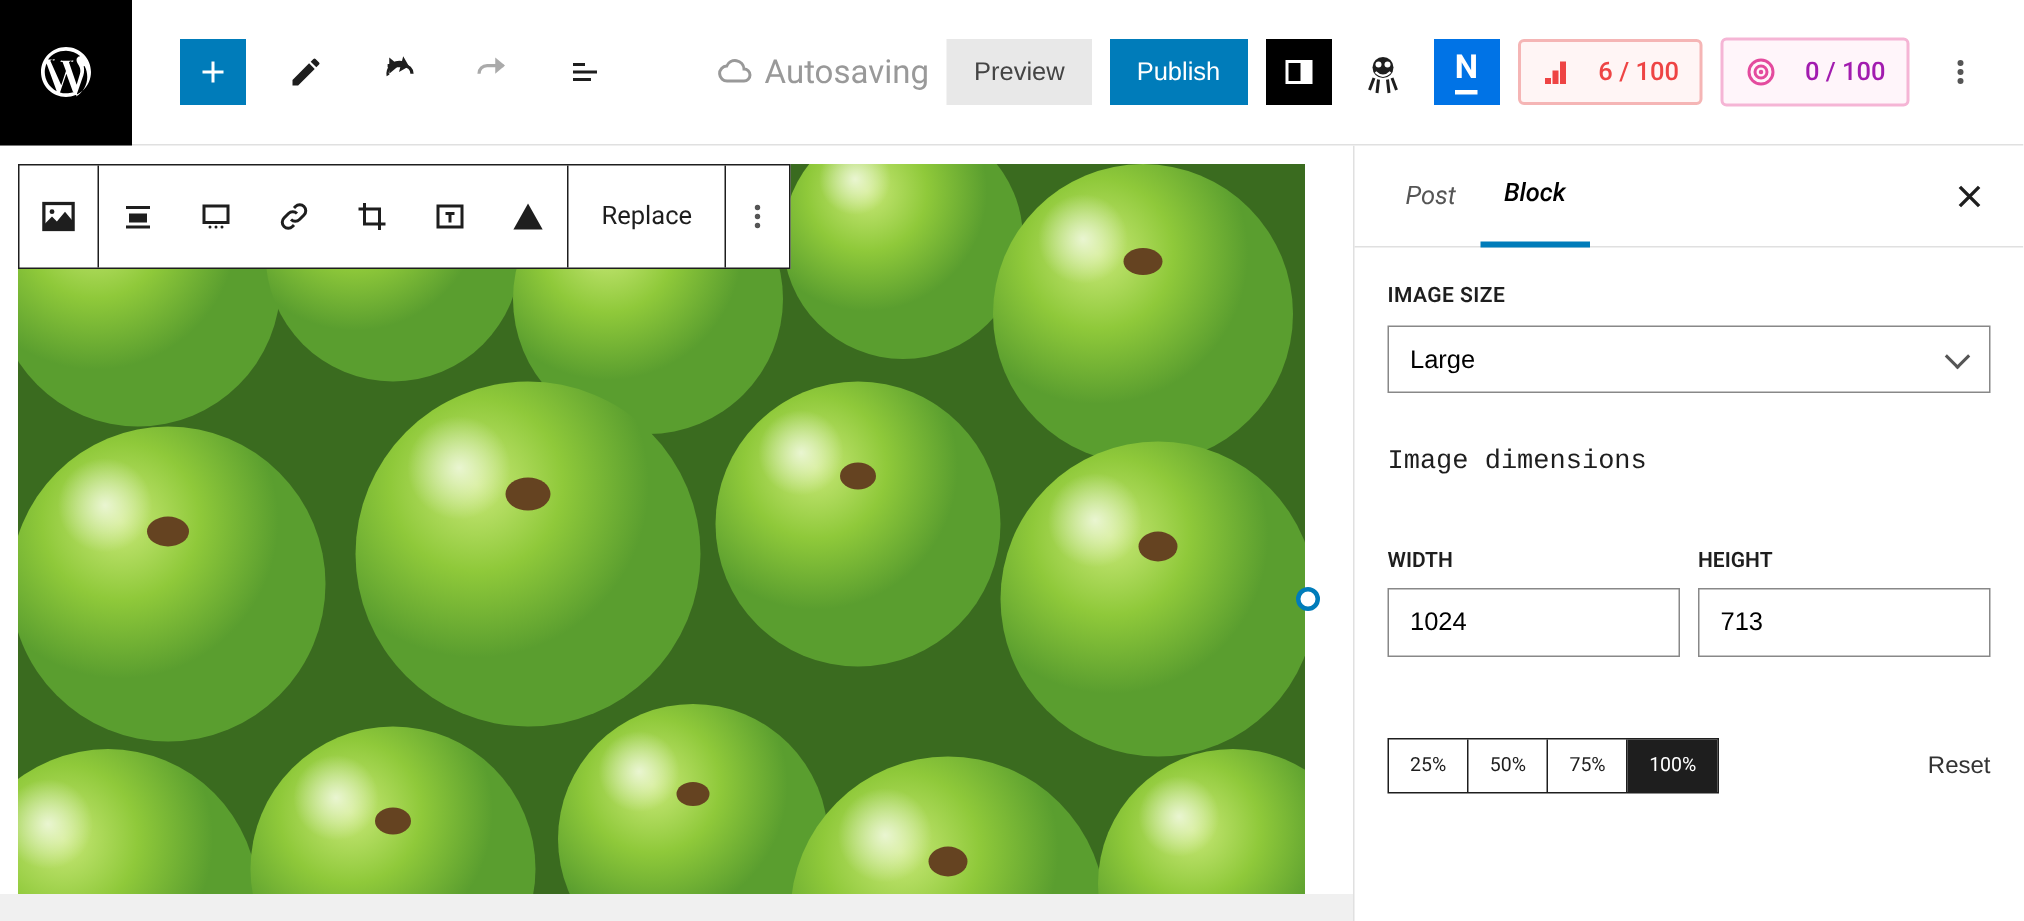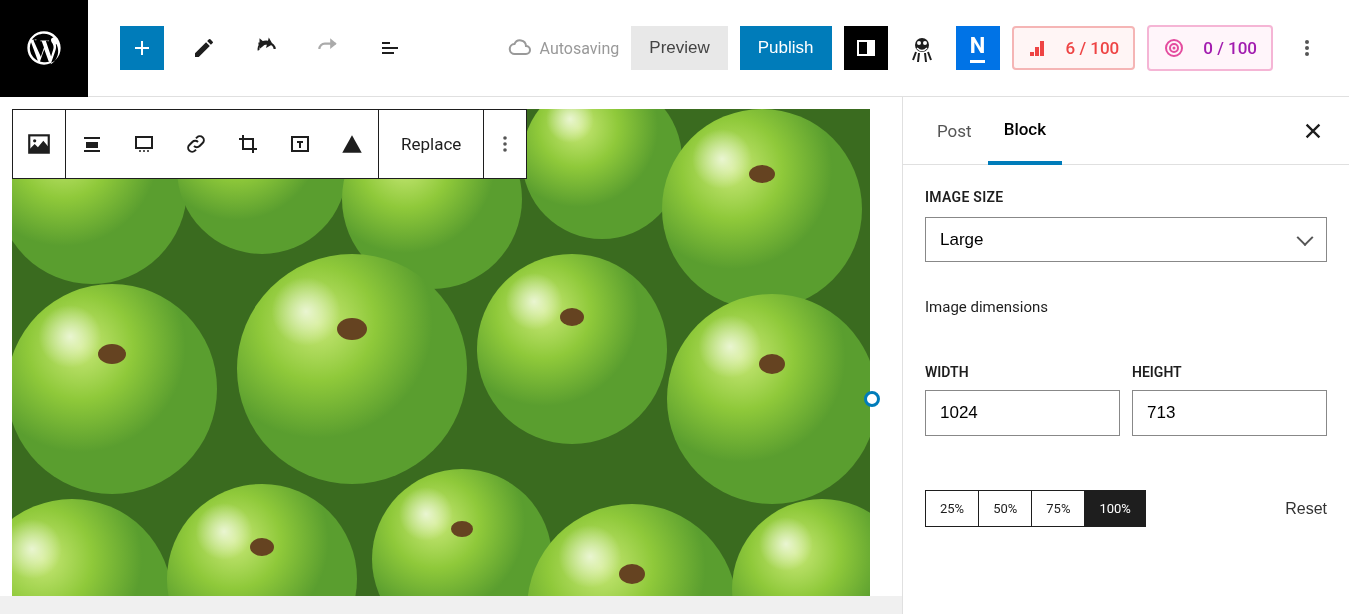--- a/index.html
+++ b/index.html
@@ -6,21 +6,21 @@
 body { font-family: -apple-system, BlinkMacSystemFont, "Segoe UI", Roboto, sans-serif; font-size: 13px; color: #1e1e1e; background: #fff; width: 1349px; height: 614px; overflow: hidden; }
 .editor { display: flex; flex-direction: column; height: 100%; }
 .topbar { display: flex; align-items: center; height: 97px; border-bottom: 1px solid #e0e0e0; }
 .wp-logo { width: 88px; height: 97px; background: #000; display: flex; align-items: center; justify-content: center; }
 .wp-logo svg { width: 40px; height: 40px; fill: #fff; }
 .toolbar-left { display: flex; align-items: center; padding-left: 32px; gap: 18px; }
 .add-btn { width: 44px; height: 44px; background: #007cba; display: flex; align-items: center; justify-content: center; cursor: pointer; }
 .icon-btn { width: 44px; height: 44px; display: flex; align-items: center; justify-content: center; cursor: pointer; color: #1e1e1e; }
 .icon-btn.disabled { color: #aaa; cursor: default; }
 .toolbar-right { margin-left: auto; display: flex; align-items: center; gap: 12px; padding-right: 20px; }
-.autosave { display: flex; align-items: center; gap: 8px; color: #999; font-size: 16px; }
+.autosave { display: flex; align-items: center; gap: 8px; color: #999; font-size: 22px; }
 .btn-preview { background: #e8e8e8; color: #444; padding: 12px 18px; font-size: 17px; cursor: pointer; border: none; }
 .btn-publish { background: #007cba; color: #fff; padding: 12px 18px; font-size: 17px; cursor: pointer; border: none; }
 .square-btn { width: 44px; height: 44px; display: flex; align-items: center; justify-content: center; cursor: pointer; }
 .square-black { background: #000; }
 .square-blue { background: #0073e6; color: #fff; font-weight: bold; font-size: 22px; }
 .score-badge { border: 2px solid; border-radius: 4px; padding: 10px 14px; display: flex; align-items: center; gap: 18px; font-size: 17px; font-weight: 500; }
 .score-red { border-color: #f5b5b5; color: #e44; background: #fff5f5; }
 .score-pink { border-color: #f5b5d5; color: #a21caf; background: #fff5fa; }
 .main { display: flex; flex: 1; overflow: hidden; }
 .canvas-wrap { flex: 1; position: relative; overflow: hidden; }
@@ -31,30 +31,30 @@
 .image-block { position: relative; margin: 12px; }
 .block-toolbar { position: absolute; top: 0; left: 0; display: flex; background: #fff; border: 1px solid #1e1e1e; z-index: 10; }
 .bt-group { display: flex; border-right: 1px solid #1e1e1e; }
 .bt-group:last-child { border-right: none; }
 .bt-btn { width: 52px; height: 68px; display: flex; align-items: center; justify-content: center; cursor: pointer; }
 .bt-replace { padding: 0 22px; height: 68px; display: flex; align-items: center; font-size: 17px; cursor: pointer; }
 .apple-img { width: 858px; height: 580px; display: block; }
 .resize-handle { position: absolute; right: -8px; top: 50%; width: 16px; height: 16px; border: 3px solid #007cba; background: #fff; border-radius: 50%; transform: translateY(-50%); cursor: ew-resize; }
 .hscroll { position: absolute; bottom: 0; left: 0; right: 0; height: 18px; background: #f0f0f0; }
 .sidebar { width: 447px; border-left: 1px solid #e0e0e0; display: flex; flex-direction: column; }
-.sb-tabs { display: flex; align-items: center; border-bottom: 1px solid #e0e0e0; padding: 0 18px; position: relative; }
+.sb-tabs { display: flex; align-items: center; border-bottom: 1px solid #e0e0e0; padding: 0 18px; position: relative; font-style: italic; }
 .sb-tab { padding: 22px 16px; font-size: 17px; cursor: pointer; color: #555; }
 .sb-tab.active { color: #000; font-weight: 500; border-bottom: 4px solid #007cba; margin-bottom: -1px; }
 .sb-close { margin-left: auto; width: 36px; height: 36px; display: flex; align-items: center; justify-content: center; cursor: pointer; font-size: 22px; }
 .sb-body { padding: 24px 22px; }
 .sb-label { font-size: 14px; font-weight: 600; text-transform: uppercase; margin-bottom: 12px; letter-spacing: 0.3px; }
 .sb-select { width: 100%; padding: 12px 14px; border: 1px solid #888; font-size: 17px; background: #fff; appearance: none; cursor: pointer; }
 .sb-select-wrap { position: relative; margin-bottom: 36px; }
 .sb-select-wrap::after { content: ''; position: absolute; right: 16px; top: 50%; width: 10px; height: 10px; border-right: 2px solid #555; border-bottom: 2px solid #555; transform: translateY(-70%) rotate(45deg); pointer-events: none; }
-.sb-sublabel { font-size: 15px; margin-bottom: 48px; }
+.sb-sublabel { font-size: 18px; margin-bottom: 48px; font-family: Liberation Mono, monospace; }
 .dim-row { display: flex; gap: 12px; margin-bottom: 54px; }
 .dim-col { flex: 1; }
 .dim-label { font-size: 14px; font-weight: 600; text-transform: uppercase; margin-bottom: 10px; }
 .dim-input { width: 100%; padding: 12px 14px; border: 1px solid #888; font-size: 17px; }
 .preset-row { display: flex; align-items: center; justify-content: space-between; }
 .presets { display: flex; border: 1px solid #1e1e1e; }
 .preset { padding: 10px 14px; font-size: 13px; border-right: 1px solid #1e1e1e; cursor: pointer; }
 .preset:last-child { border-right: none; }
 .preset.active { background: #1e1e1e; color: #fff; }
 .reset-btn { font-size: 16px; cursor: pointer; background: none; border: none; color: #333; }

